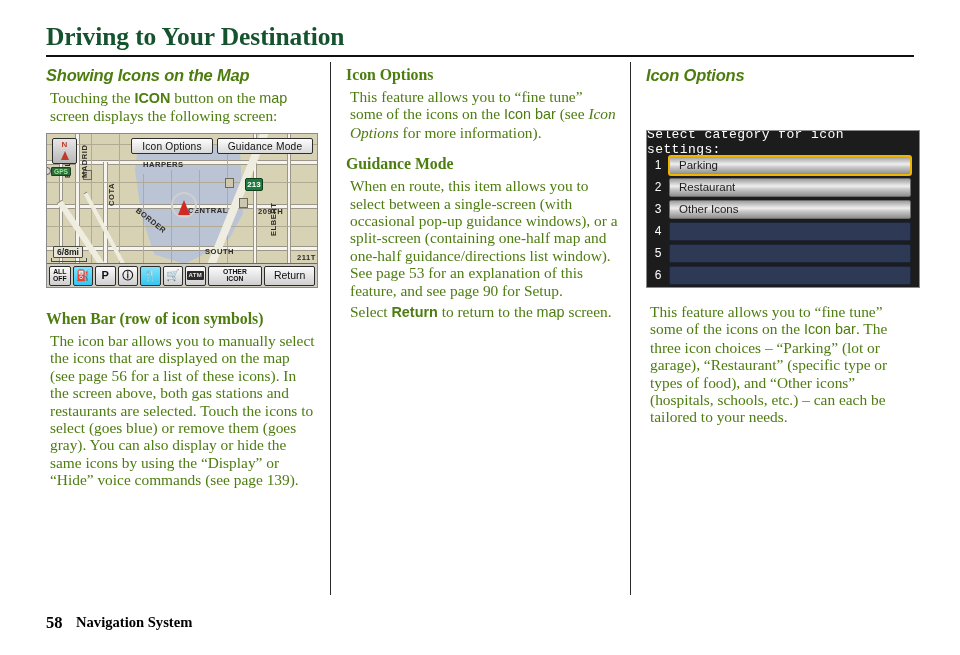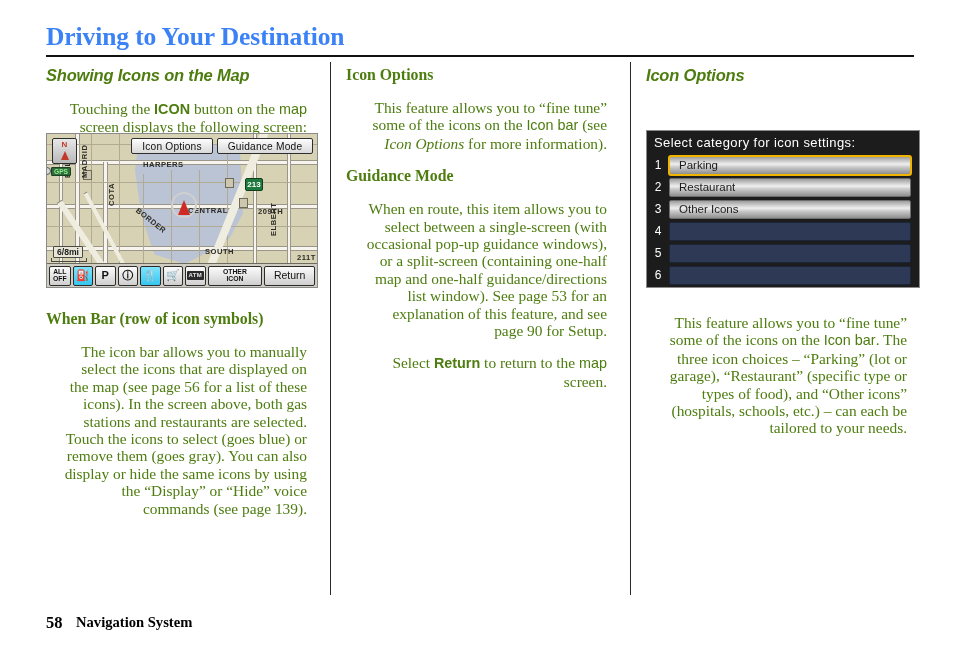--- a/index.html
+++ b/index.html
@@ -10,21 +10,21 @@
     font-family: "Liberation Serif", serif;
     overflow: hidden;
   }
   .page { position: relative; width: 960px; height: 655px; background: #fff; }
 
   
   .page-title {
     position: absolute; left: 46px; top: 22px;
     font-family: "Liberation Serif", serif;
     font-weight: bold; font-size: 25.5px; letter-spacing: -0.1px;
-    color: #3b82f6;
+    color: #14532d;
   }
   .header-rule {
     position: absolute; left: 46px; top: 55px; width: 868px;
     border-top: 2.2px solid #111;
   }
 
   
   .col-divider {
     position: absolute; top: 62px; width: 0;
     border-left: 1.1px solid #2a2a2a; height: 533px;
@@ -43,21 +43,21 @@
   h2.sec-sans-italic {
     font-family: "Liberation Sans", sans-serif;
     font-weight: bold; font-style: italic;
     font-size: 16.5px; margin: 0 0 2px 0; line-height: 19px;
     letter-spacing: -0.2px;
   }
   h3.sub {
     font-family: "Liberation Serif", serif;
     font-weight: bold; font-size: 15.8px; margin: 0; line-height: 18px;
   }
-  p.body { margin: 15px; text-align: right; }
+  p.body { margin: 4px; text-align: left; }
   .sans { font-family: "Liberation Sans", sans-serif; font-size: 14.4px; }
   .sans-b { font-family: "Liberation Sans", sans-serif; font-weight: bold; font-size: 14.4px; }
   .serif-i { font-style: italic; }
 
   
   .shot {
     position: absolute; border: 1px solid #8a8a8a; background: #000;
     overflow: hidden;
   }
   .map-shot { left: 46px; top: 133px; width: 272px; height: 155px; }
@@ -175,22 +175,22 @@
   .glyph-dark { font-weight: bold; }
   .atm {
     background: #2a2a2a; color: #e8e8e8; font-size: 6px; padding: 1px 2px;
     border-radius: 1px; letter-spacing: .3px;
   }
 
   
   .list-shot { left: 646px; top: 130px; width: 274px; height: 158px; background: #1c1c1c; }
   .list-head {
     position: absolute; left: 0; right: 0; top: 0; height: 22px;
-    display: flex; align-items: center; padding-left: 7px;
-    font-family: Liberation Sans, sans-serif; font-size: 13px; color: #ffffff;
+    display: flex; align-items: center; 
+    font-family: Liberation Mono, monospace; font-size: 13px; color: #ffffff;
     letter-spacing: .4px;
   }
   .list-row {
     position: absolute; left: 0; right: 0; height: 22px; display: flex; align-items: center;
   }
   .row-num {
     width: 22px; text-align: center;
     font-family: "Liberation Sans", sans-serif; font-size: 12px; color: #ffffff;
   }
   .row-box {

